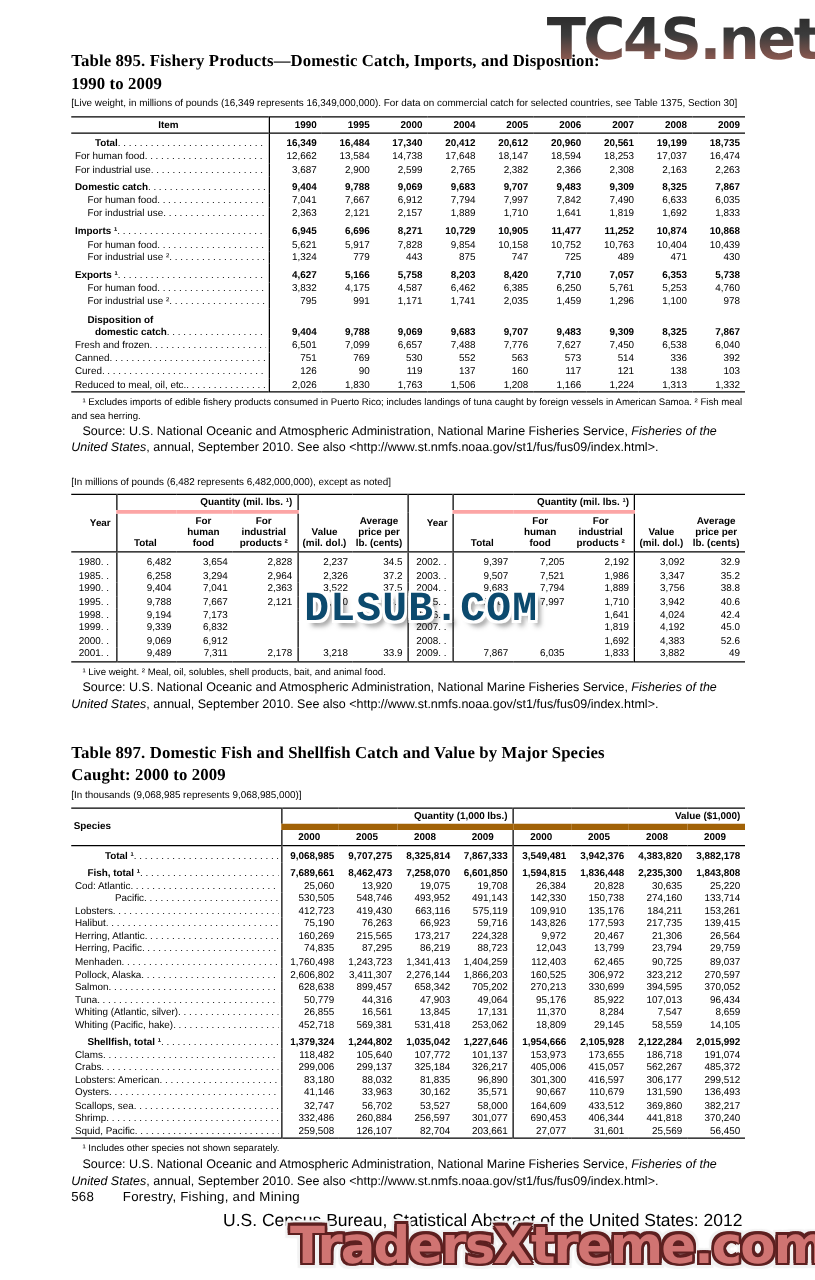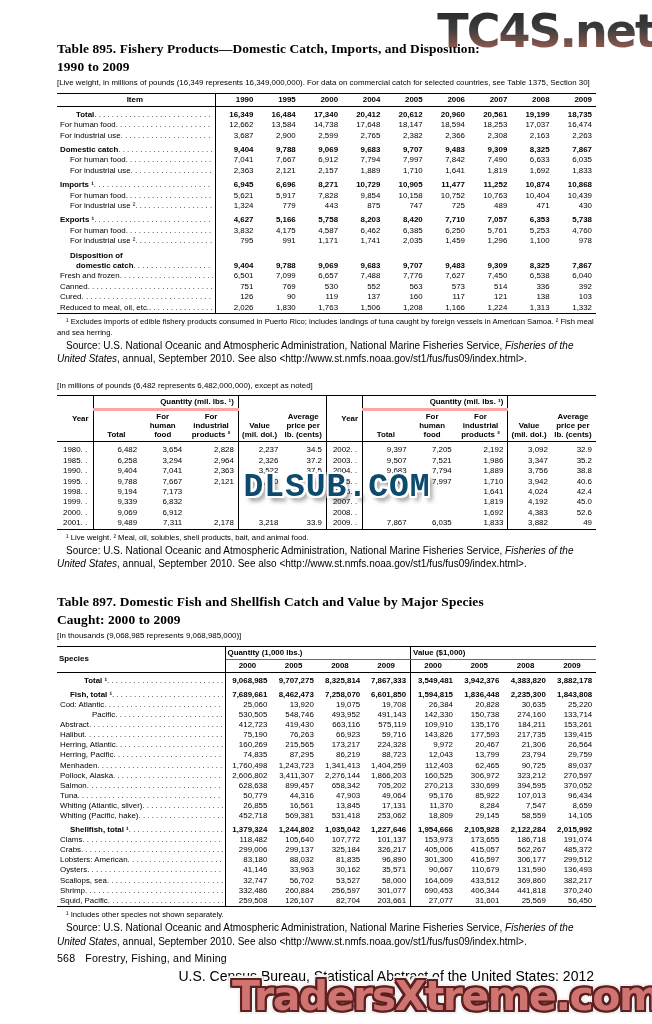--- a/index.html
+++ b/index.html
@@ -54,27 +54,27 @@
   .t896 col.c-yr{width:36px}.t896 col.c-tot{width:48px}.t896 col.c-hum{width:45px}
   .t896 col.c-ind{width:52px}.t896 col.c-val{width:44px}.t896 col.c-pr{width:44px}
   .t896 th.c-year{text-align:right; vertical-align:middle}
   .t896 th.grp{text-align:right; border-bottom:3px solid #fca5a5}
   .t896 th.sub{text-align:center}
   .t896 td.yr{padding-left:3px}
 
   
   .t897 col.c-sp{width:168px} .t897 col.cn{width:46.4px}
   .t897 th.species{text-align:left; vertical-align:middle}
-  .t897 th.grp{text-align:left; border-bottom:1px solid #a16207}
+  .t897 th.grp{text-align:right; border-bottom:5px solid #a16207}
   .t897 th.yh{text-align:center}
   .t897 td{line-height:10.1px}
 
   
   .footer-left{position:absolute; left:57px; top:952px; font-size:10.6px; letter-spacing:.2px}
-  .footer-left .pnum{margin-right:10px}
+  .footer-left .pnum{margin-right:23px}
   .footer-right{position:absolute; right:58px; top:968px; font-size:14px}
 
   
   .wm-top{
     position:absolute; top:4px; right:-3px; z-index:5;
     font-family:"DejaVu Sans", sans-serif; font-weight:900; font-size:46px; letter-spacing:-2px;
     background:linear-gradient(180deg,#2d2d2d 18%,#3c3c3c 45%,#8e5a51 82%,#a06a5e 100%);
     -webkit-background-clip:text; background-clip:text; color:transparent;
     text-shadow:none;
   }
@@ -751,21 +751,21 @@
               <td class="num">493,952</td>
               <td class="num vr">491,143</td>
               <td class="num">142,330</td>
               <td class="num">150,738</td>
               <td class="num">274,160</td>
               <td class="num">133,714</td>
             </tr>
             <tr>
               <td class="lbl vr">
                 <div class="wrap i0">
-                  <span class="t">Abstract</span>
+                  <span class="t">Lobsters</span>
                   <span class="dots"></span>
                 </div>
               </td>
               <td class="num">412,723</td>
               <td class="num">419,430</td>
               <td class="num">663,116</td>
               <td class="num vr">575,119</td>
               <td class="num">109,910</td>
               <td class="num">135,176</td>
               <td class="num">184,211</td>

